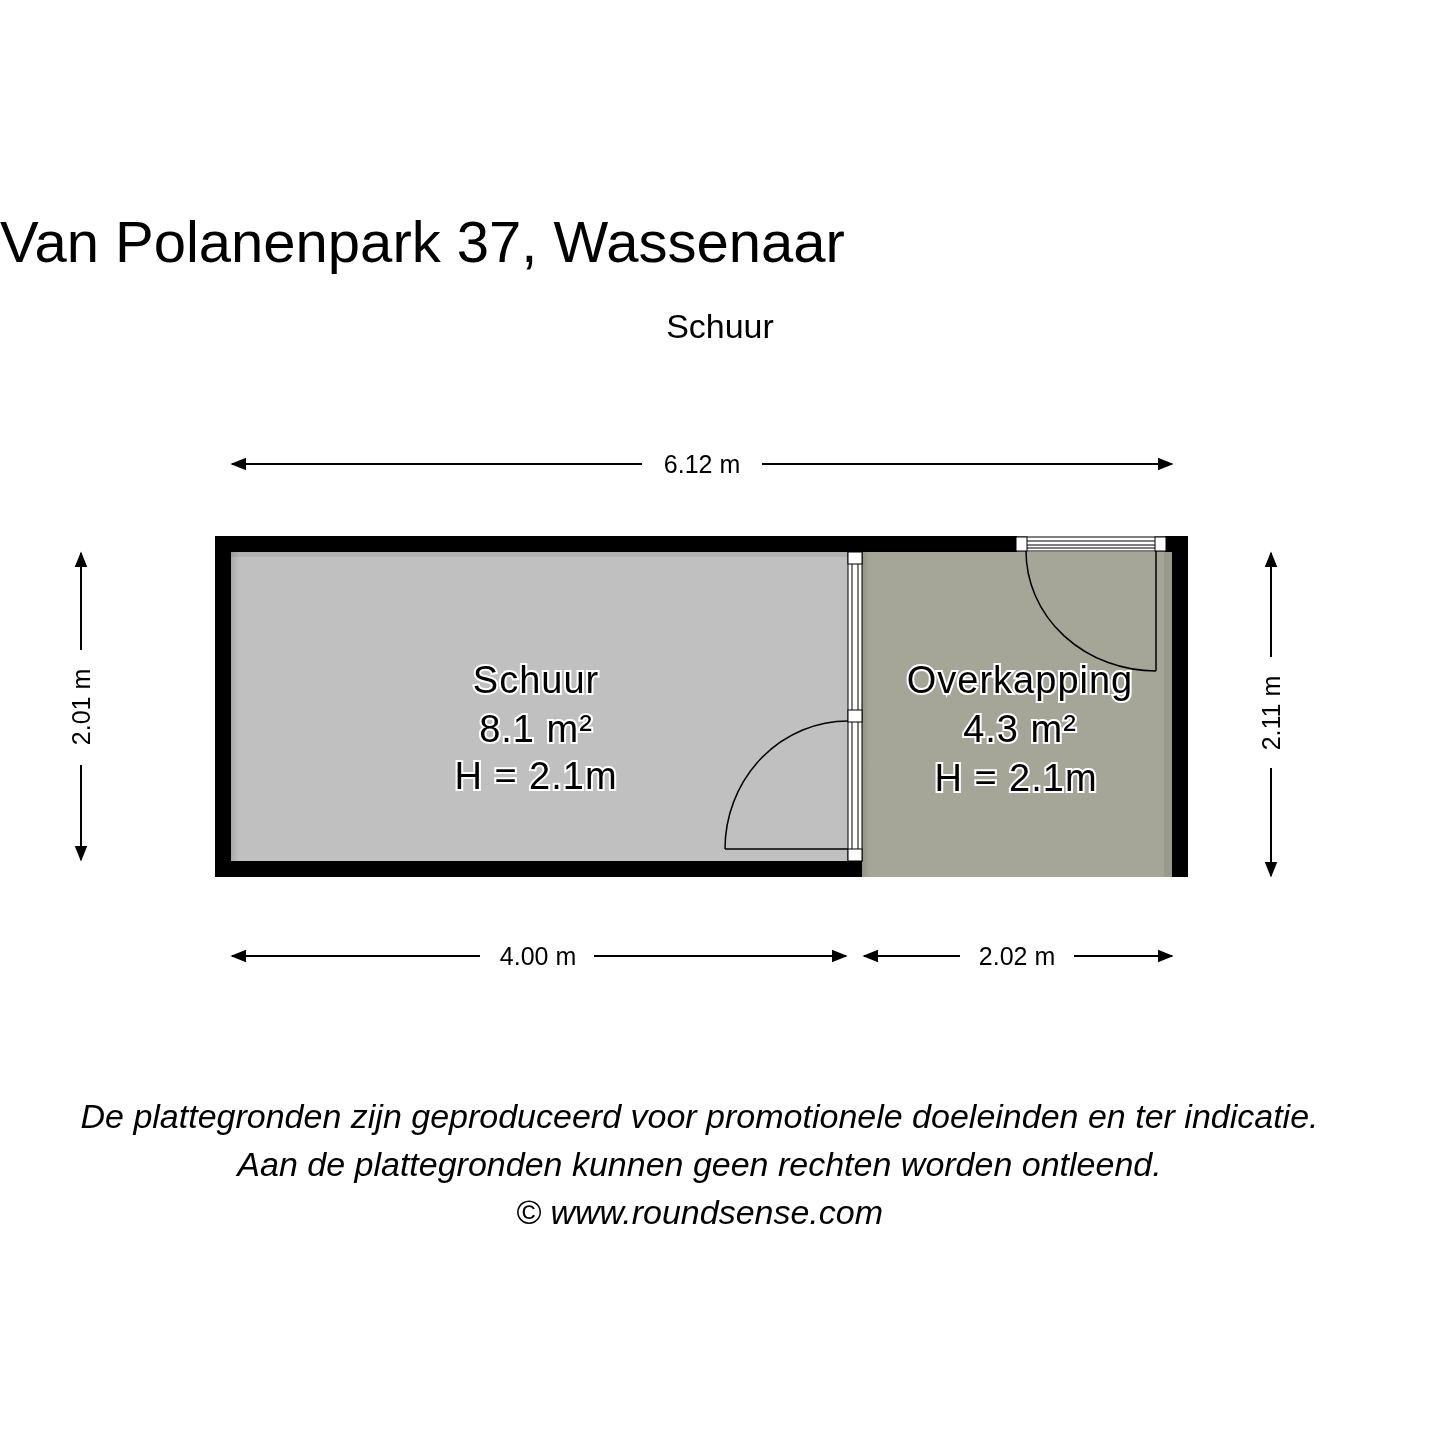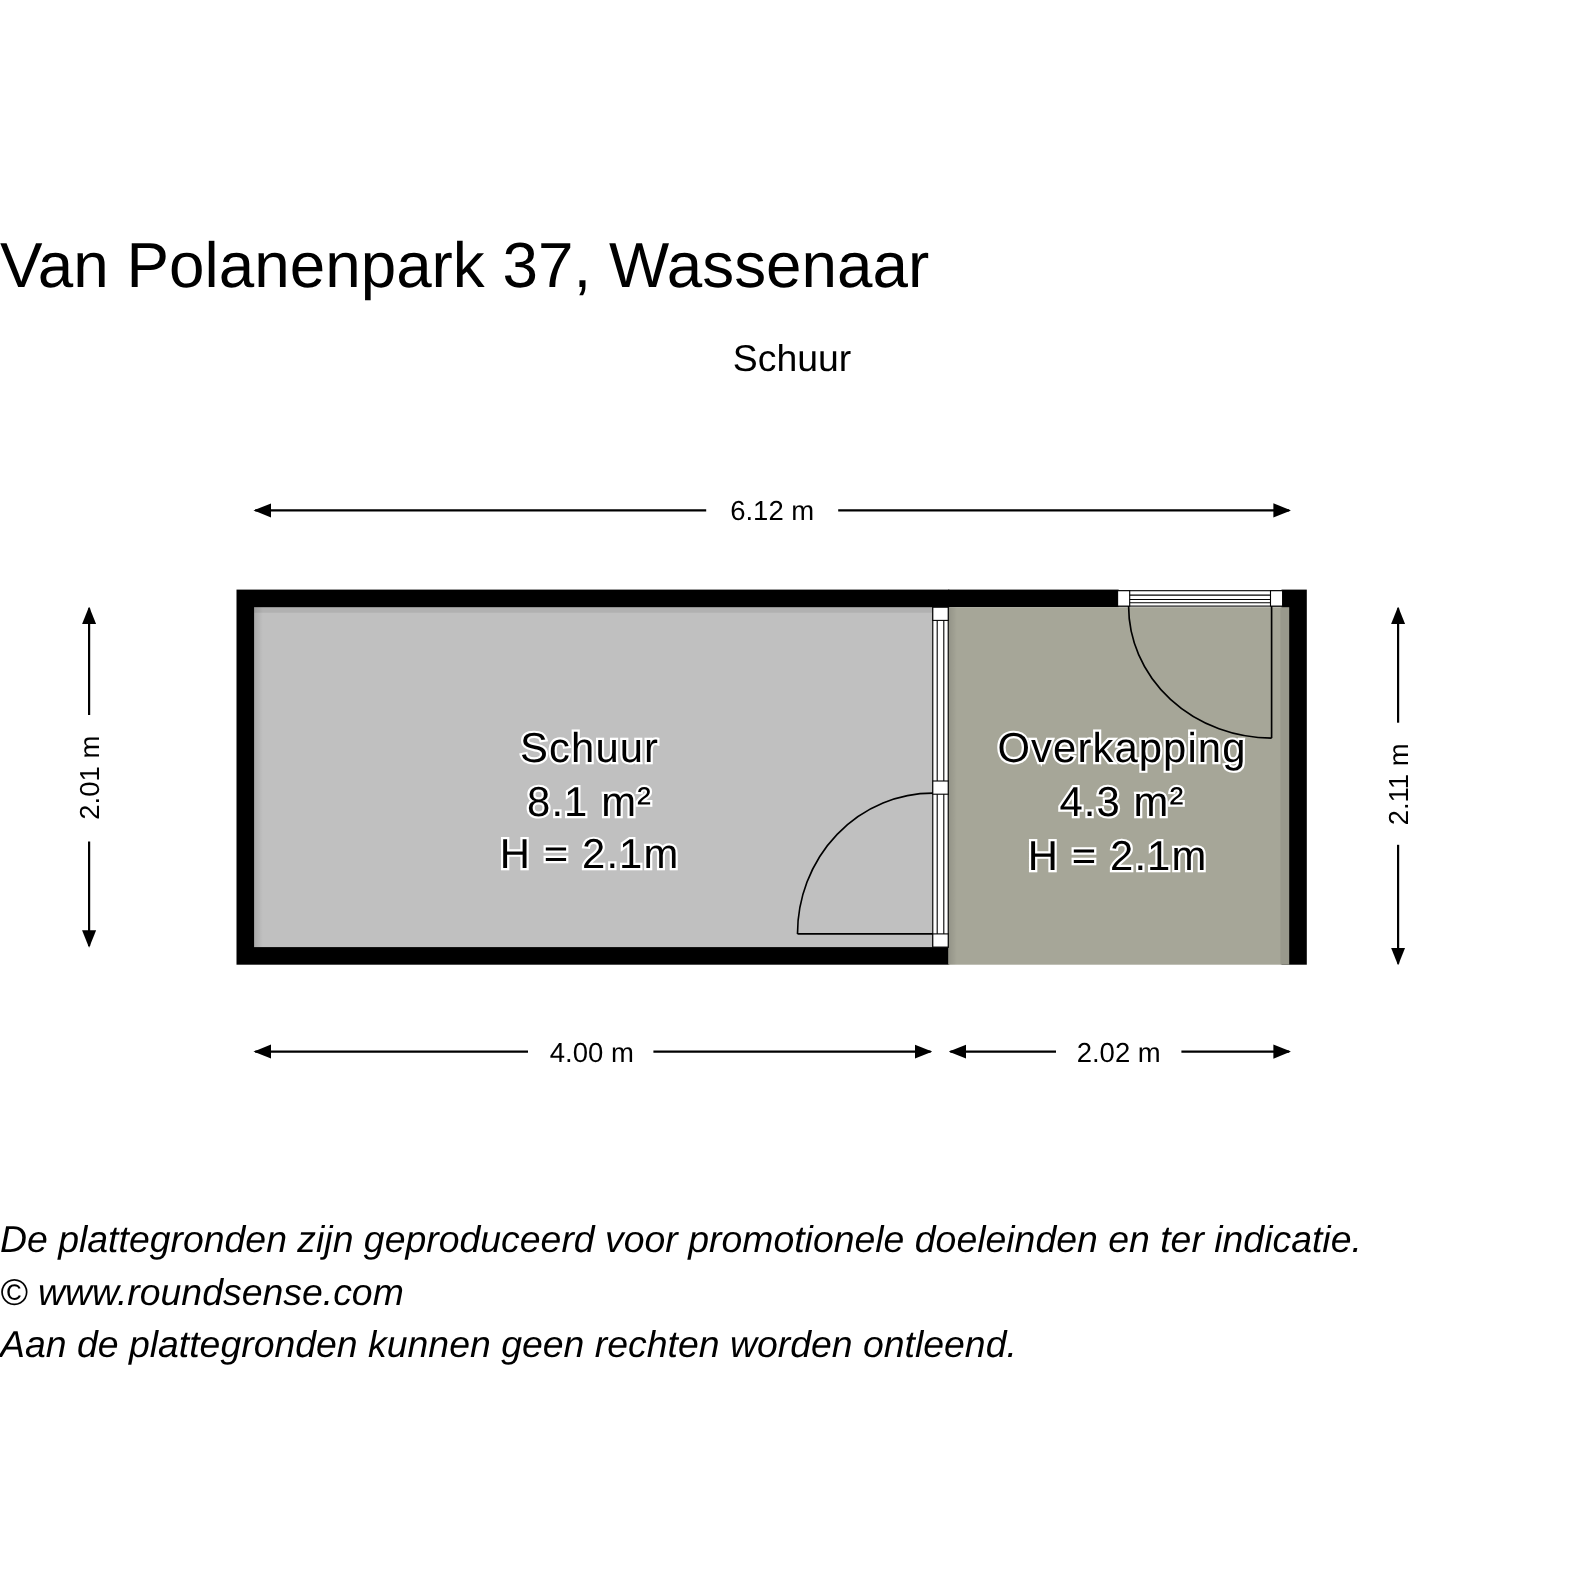--- a/index.html
+++ b/index.html
@@ -2,21 +2,21 @@
 <html><head>
 <meta charset="utf-8">
 <style>
   html, body { margin: 0; padding: 0; background: #ffffff; }
   body { width: 1440px; height: 1440px; position: relative; overflow: hidden; font-family: "Liberation Sans", sans-serif; color: #000; }
   .title { position: absolute; left: 0; width: 1440px; top: 206px; text-align: left; font-size: 58px; line-height: 72px; }
   .subtitle { position: absolute; left: 0; width: 1440px; top: 306px; text-align: center; font-size: 34px; line-height: 40px; }
   .plan { position: absolute; left: 0; top: 0; width: 1440px; height: 1440px; }
   .dim-label { font-family: "Liberation Sans", sans-serif; font-size: 25px; fill: #000; }
   .room-label { font-family: "Liberation Sans", sans-serif; font-size: 38px; fill: #000; stroke: #fff; stroke-width: 4px; paint-order: stroke fill; letter-spacing: 1px; }
-  .disclaimer { position: absolute; left: 0; width: 1399px; top: 1092px; font-style: italic; font-size: 34px; line-height: 48px; margin-top: 11px; }
+  .disclaimer { position: absolute; left: 0; width: 1399px; top: 1092px; text-align: center; font-style: italic; font-size: 34px; line-height: 48px; }
   .disclaimer div { white-space: nowrap; }
 </style>
 </head>
 <body>
 
 <div class="title">Van Polanenpark 37, Wassenaar</div>
 <div class="subtitle">Schuur</div>
 
 <svg class="plan" width="1440" height="1440" viewBox="0 0 1440 1440" xmlns="http://www.w3.org/2000/svg">
   <defs>
@@ -107,15 +107,15 @@
   </g>
   <g>
     <text class="room-label" x="1020" y="693" text-anchor="middle">Overkapping</text>
     <text class="room-label" x="1020" y="742" text-anchor="middle">4.3 m²</text>
     <text class="room-label" x="1016" y="791" text-anchor="middle">H = 2.1m</text>
   </g>
 </svg>
 
 <div class="disclaimer">
   <div>De plattegronden zijn geproduceerd voor promotionele doeleinden en ter indicatie.</div>
+  <div>Aan de plattegronden kunnen geen rechten worden ontleend.</div>
   <div>© www.roundsense.com</div>
-  <div>Aan de plattegronden kunnen geen rechten worden ontleend.</div>
 </div>
 
 </body></html>

